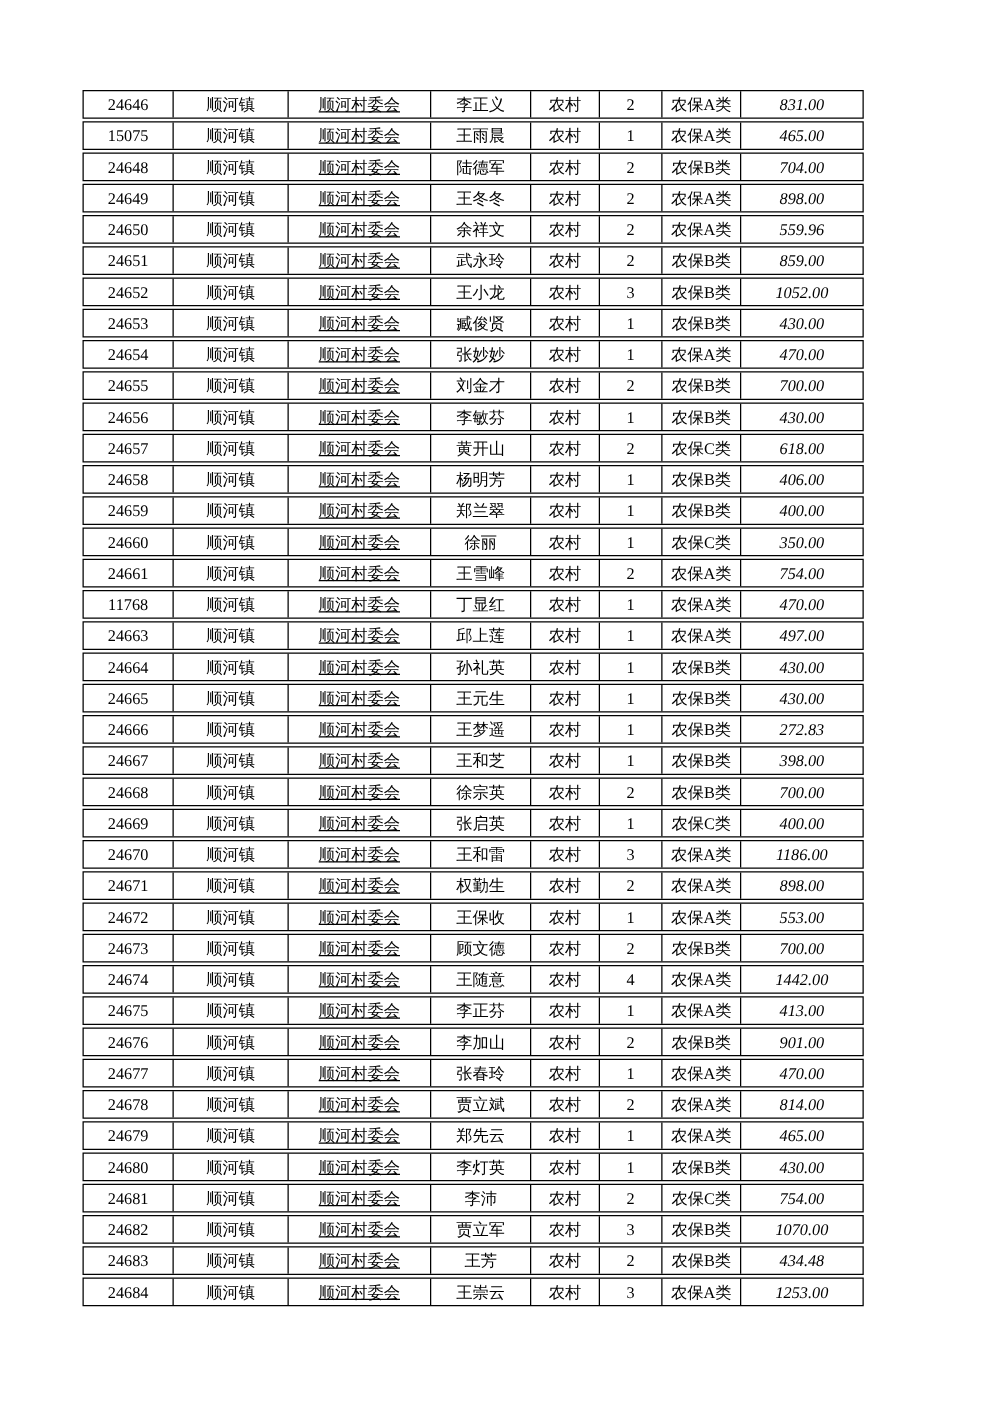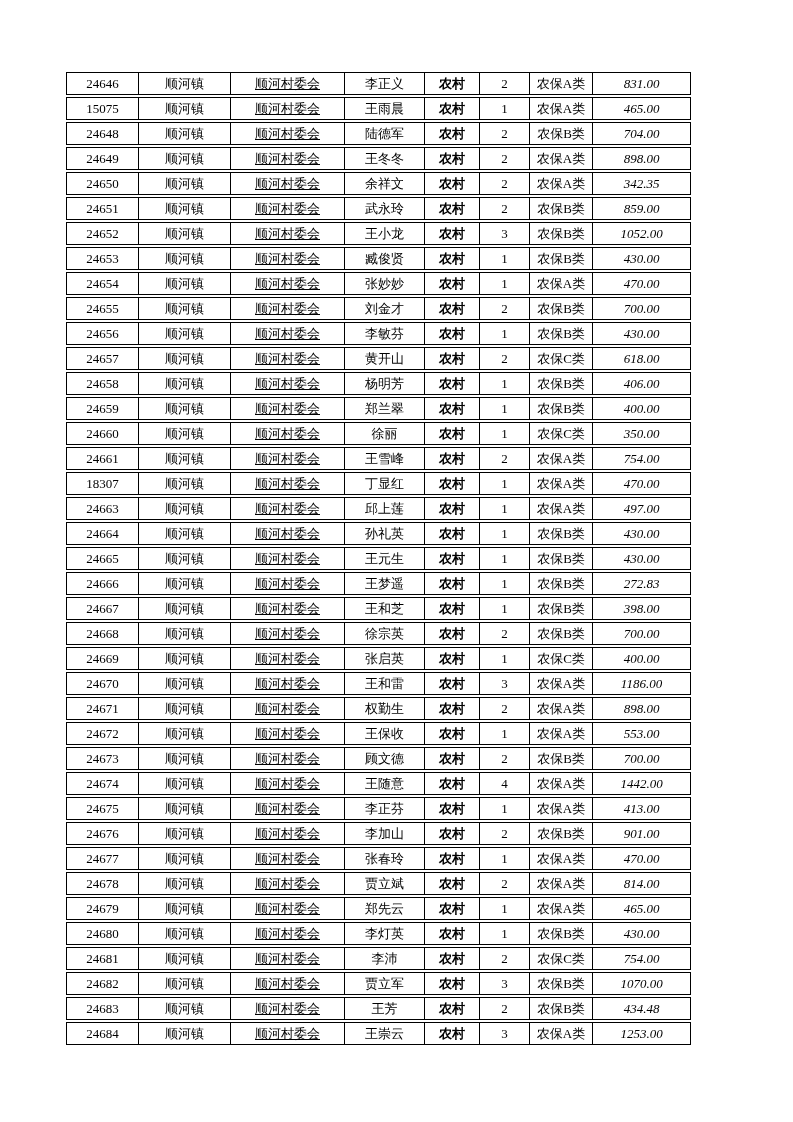--- a/index.html
+++ b/index.html
@@ -42,21 +42,21 @@
   }
   .cell:last-child {
     border-right: none;
     flex: 1;
     font-style: italic;
   }
   .c0 { width: 72px; }
   .c1 { width: 92px; }
   .c2 { width: 114px; text-decoration: underline; }
   .c3 { width: 80px; }
-  .c4 { width: 55px; font-weight: bold; }
+  .c4 { width: 55px; }
   .c5 { width: 50px; }
   .c6 { width: 63px; }
 </style>
 </head>
 <body>
 
 <div class="roster-table" id="roster-table">
     <div class="row">
       <div class="cell c0">24646</div>
       <div class="cell c1">顺河镇</div>
@@ -98,21 +98,21 @@
       <div class="cell c7">898.00</div>
     </div>
     <div class="row">
       <div class="cell c0">24650</div>
       <div class="cell c1">顺河镇</div>
       <div class="cell c2">顺河村委会</div>
       <div class="cell c3">余祥文</div>
       <div class="cell c4">农村</div>
       <div class="cell c5">2</div>
       <div class="cell c6">农保A类</div>
-      <div class="cell c7">342.35</div>
+      <div class="cell c7">559.96</div>
     </div>
     <div class="row">
       <div class="cell c0">24651</div>
       <div class="cell c1">顺河镇</div>
       <div class="cell c2">顺河村委会</div>
       <div class="cell c3">武永玲</div>
       <div class="cell c4">农村</div>
       <div class="cell c5">2</div>
       <div class="cell c6">农保B类</div>
       <div class="cell c7">859.00</div>
@@ -211,21 +211,21 @@
       <div class="cell c0">24661</div>
       <div class="cell c1">顺河镇</div>
       <div class="cell c2">顺河村委会</div>
       <div class="cell c3">王雪峰</div>
       <div class="cell c4">农村</div>
       <div class="cell c5">2</div>
       <div class="cell c6">农保A类</div>
       <div class="cell c7">754.00</div>
     </div>
     <div class="row">
-      <div class="cell c0">18307</div>
+      <div class="cell c0">11768</div>
       <div class="cell c1">顺河镇</div>
       <div class="cell c2">顺河村委会</div>
       <div class="cell c3">丁显红</div>
       <div class="cell c4">农村</div>
       <div class="cell c5">1</div>
       <div class="cell c6">农保A类</div>
       <div class="cell c7">470.00</div>
     </div>
     <div class="row">
       <div class="cell c0">24663</div>

